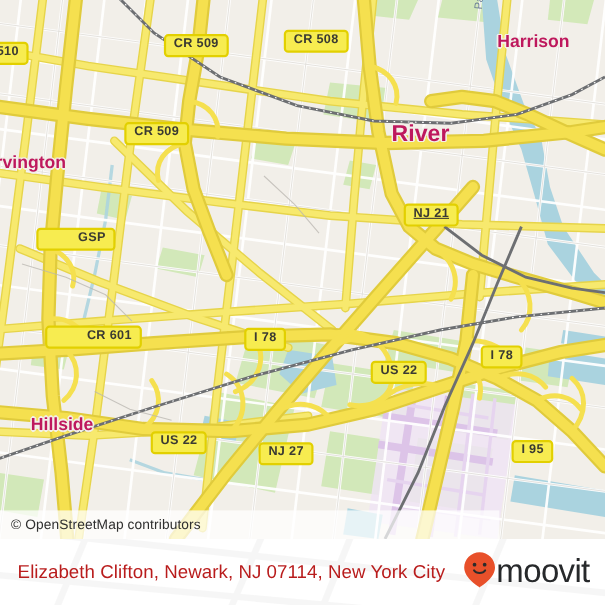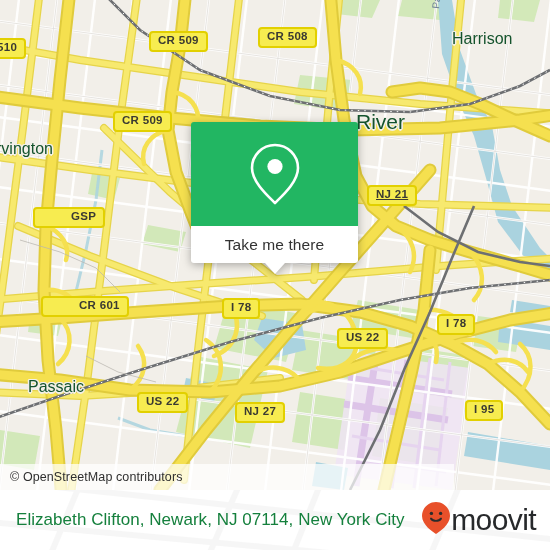--- a/index.html
+++ b/index.html
@@ -22,22 +22,22 @@
     left: 0; top: 0;
     width: 550px; height: 490px;
     background: #f2efe9;
     overflow: hidden;
   }
   #map svg { display: block; }
 
   
   .place-label {
     position: absolute;
-    color: #14532d;
-    font-weight: 400;
+    color: #be185d;
+    font-weight: 700;
     white-space: nowrap;
     text-shadow:
        1.5px 0 0 rgba(242,239,233,.95), -1.5px 0 0 rgba(242,239,233,.95),
        0 1.5px 0 rgba(242,239,233,.95), 0 -1.5px 0 rgba(242,239,233,.95),
        1px 1px 0 rgba(242,239,233,.95), -1px -1px 0 rgba(242,239,233,.95),
        1px -1px 0 rgba(242,239,233,.95), -1px 1px 0 rgba(242,239,233,.95);
     pointer-events: none;
   }
 
   
@@ -130,21 +130,21 @@
     opacity: .07;
   }
   #footer-inner {
     position: relative;
     width: 100%; height: 100%;
     display: flex; align-items: center;
     padding: 0 14px 0 16px;
   }
   #footer-title {
     font-size: 17px;
-    color: #15803d;
+    color: #b91c1c;
     letter-spacing: .05px;
     white-space: nowrap;
     flex: 1;
   }
   #brand {
     display: flex; align-items: center; gap: 0;
   }
   #brand-word {
     font-size: 30px;
     font-weight: 400;
@@ -373,21 +373,21 @@
           <path d="M20 240 L60 252 L96 268 L120 292"></path>
           <path d="M86 356 L118 372 L156 382"></path>
           <path d="M240 160 L268 186 L290 212"></path>
         </g>
       </g>
     </svg>
 
     <div class="place-label" style="left:356px; top:110px; font-size:21px;">River</div>
     <div class="place-label" style="left:452px; top:30px; font-size:16px;">Harrison</div>
     <div class="place-label" style="left:-4px; top:140px; font-size:16px;">rvington</div>
-    <div class="place-label" style="left:28px; top:378px; font-size:16px;">Passaic</div>
+    <div class="place-label" style="left:28px; top:378px; font-size:16px;">Hillside</div>
 
     <div class="river-label" style="left:430px; top:8px;">Passaic River</div>
 
     <div class="shield" style="left:-12px; top:38px;">510</div>
     <div class="shield" style="left:149px; top:31px;">CR 509</div>
     <div class="shield" style="left:258px; top:27px;">CR 508</div>
     <div class="shield" style="left:113px; top:111px;">CR 509</div>
     <div class="shield" style="left:33px; top:207px;padding-left:36px;">GSP</div>
     <div class="shield" style="left:367px; top:185px;text-decoration:underline;">NJ 21</div>
     <div class="shield" style="left:41px; top:296px;padding-left:36px;">CR 601</div>
@@ -395,34 +395,20 @@
     <div class="shield" style="left:437px; top:314px;">I 78</div>
     <div class="shield" style="left:337px; top:328px;">US 22</div>
     <div class="shield" style="left:235px; top:370px;margin-top:32px;">NJ 27</div>
     <div class="shield" style="left:137px; top:392px;">US 22</div>
     <div class="shield" style="left:465px; top:400px;">I 95</div>
 
     <div id="attribution">
       <span>© OpenStreetMap contributors</span>
     </div>
 
-    <div id="popup">
-      <div id="popup-head">
-        <span>
-          <svg width="54" height="66" viewBox="0 0 54 66" fill="none">
-            <path d="M27 4 C 14.3 4, 4 14.3, 4 27 C 4 41, 20 55, 27 62 C 34 55, 50 41, 50 27 C 50 14.3, 39.7 4, 27 4 Z" stroke="#ffffff" stroke-width="2.6" fill="none" stroke-linejoin="round"></path>
-            <circle cx="27" cy="25.5" r="7.6" fill="#ffffff"></circle>
-          </svg>
-        </span>
-      </div>
-      <div id="popup-foot">
-        <span>Take me there</span>
-      </div>
-      <div id="popup-tail"></div>
-    </div>
   </div>
 
   <div id="footer">
     <svg id="footer-watermark" viewBox="0 0 550 100" preserveAspectRatio="none">
       <g stroke="#8a8a8a" stroke-width="6" fill="none">
         <path d="M-10 10 L560 70"></path>
         <path d="M-10 52 L560 104"></path>
         <path d="M90 -10 L40 110"></path>
         <path d="M250 -10 L198 110"></path>
         <path d="M330 -10 L282 110"></path>

